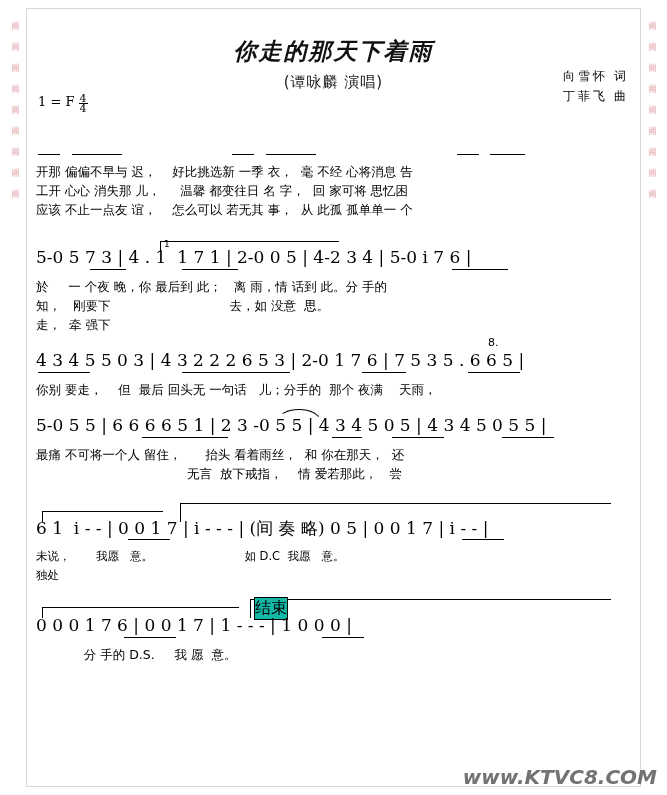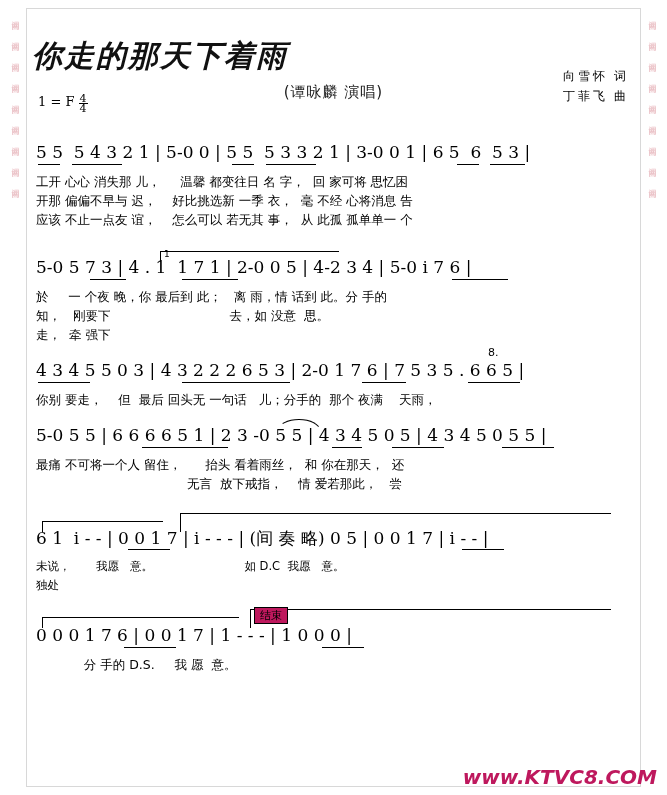--- a/index.html
+++ b/index.html
@@ -34,24 +34,24 @@
   .sheet{
     position:absolute;left:26px;top:8px;right:26px;bottom:8px;
     border:1px solid #d8d8d8;
     box-sizing:border-box;
   }
   .inner{
     position:absolute;left:32px;top:14px;right:32px;bottom:14px;
   }
   
   .title{
-    text-align:left;
+    text-align:center;
     font-family:"DejaVu Serif","Liberation Serif",serif;
     font-weight:bold;
-    font-size:30px;
+    font-size:23px;
     letter-spacing:2px;
     margin-top:22px;
     color:#111;
     font-style:italic;
   }
   .subtitle{
     text-align:center;
     font-size:15px;
     color:#1a1a1a;
     margin-top:6px;
@@ -88,32 +88,32 @@
   .notes{position:absolute;left:4px;top:0;white-space:pre;
     font-family:"DejaVu Serif","Liberation Serif",serif;font-size:17px;}
   
   .beam{position:absolute;height:0;border-bottom:1.1px solid #000;}
   
   .slur{position:absolute;border:1.1px solid #000;border-bottom-color:transparent;
         border-left-color:transparent;border-right-color:transparent;border-radius:50%/100% 100% 0 0;height:9px;}
   
   .bracket{position:absolute;border-left:1.1px solid #000;border-top:1.1px solid #000;}
   .brkt-label{position:absolute;font-size:9px;}
-  .boxlabel{position:absolute;font-size:11px;border:1px solid #000;padding:0 5px;background:#be185d;}
+  .boxlabel{position:absolute;font-size:16px;border:1px solid #000;padding:0 0;background:#14b8a6;}
   .mark{position:absolute;font-size:11px;}
   
   .logo{
     position:absolute;right:10px;bottom:6px;
     font-family:"DejaVu Sans","Liberation Sans",sans-serif;
     font-weight:bold;
     font-size:20px;
     letter-spacing:0px;
     font-style:italic;
   }
-  .logo .w{color:#be185d;}
+  .logo .w{color:#737373;}
 </style>
 </head>
 <body>
 
 <div class="wm-col left">
   <div class="wm">词曲网</div>
   <div class="wm">词曲网</div>
   <div class="wm">词曲网</div>
   <div class="wm">词曲网</div>
   <div class="wm">词曲网</div>
@@ -151,30 +151,29 @@
     <span class="frac">
       <span class="n">4</span>
       <span class="d">4</span>
     </span>
   </div>
 
   <div style="height:36px"></div>
 
   <div class="system">
     <div class="notes-wrap">
-      <div class="notes">5 5  5 4 3 2 1 | 5-0 0 | 5 5  5 3 3 2 1 | 3-0 0 1 | 6 5  6  5 3 |</div>
       <div class="beam" style="left:6px;top:22px;width:22px;"></div>
       <div class="beam" style="left:40px;top:22px;width:50px;"></div>
       <div class="beam" style="left:200px;top:22px;width:22px;"></div>
       <div class="beam" style="left:234px;top:22px;width:50px;"></div>
       <div class="beam" style="left:425px;top:22px;width:22px;"></div>
       <div class="beam" style="left:458px;top:22px;width:35px;"></div>
     </div>
+    <div class="lyric">开那 偏偏不早与 迟，    好比挑选新 一季 衣，  毫 不经 心将消息 告</div>
     <div class="lyric">工开 心心 消失那 儿，     温馨 都变往日 名 字，  回 家可将 思忆困</div>
-    <div class="lyric">开那 偏偏不早与 迟，    好比挑选新 一季 衣，  毫 不经 心将消息 告</div>
     <div class="lyric">应该 不止一点友 谊，    怎么可以 若无其 事，  从 此孤 孤单单一 个</div>
   </div>
 
   <div class="system" style="margin-top:14px">
     <div style="position:relative;height:14px">
       <div class="bracket" style="left:128px;top:8px;width:178px;height:10px;"></div>
       <div class="brkt-label" style="left:132px;top:6px;">1</div>
     </div>
     <div class="notes-wrap">
       <div class="notes">5-0 5 7 3 | 4 . 1  1 7 1 | 2-0 0 5 | 4-2 3 4 | 5-0 i 7 6 |</div>

